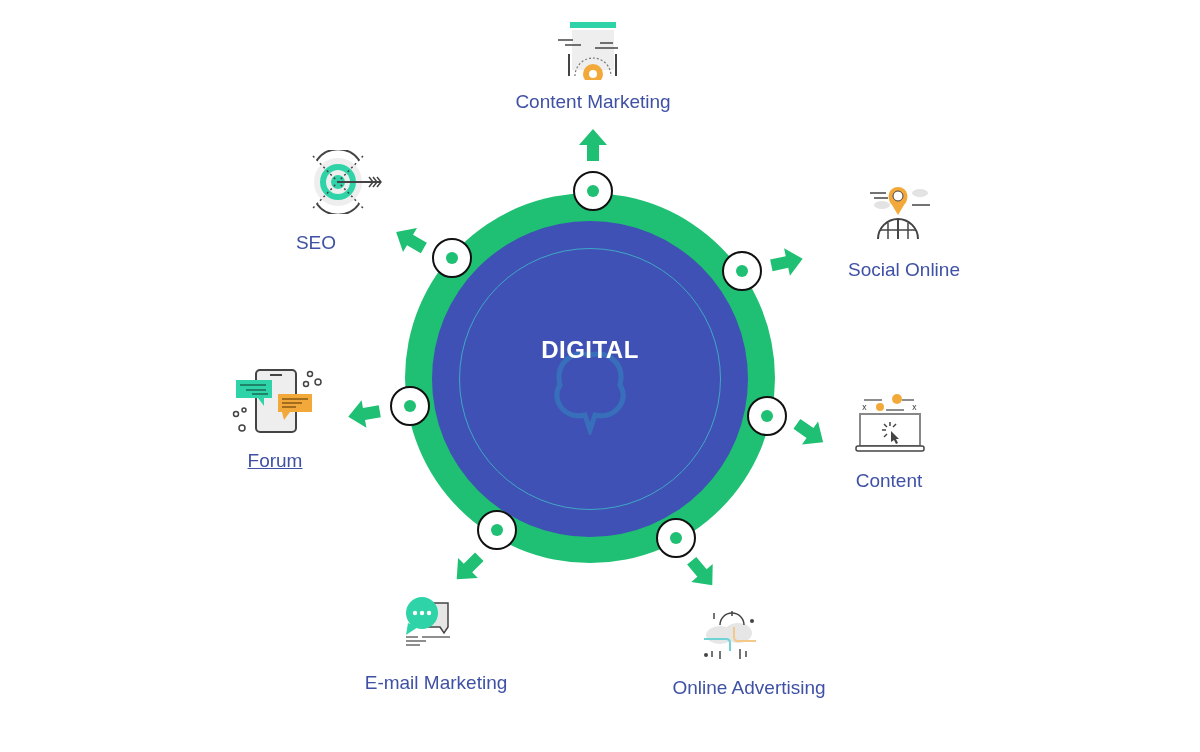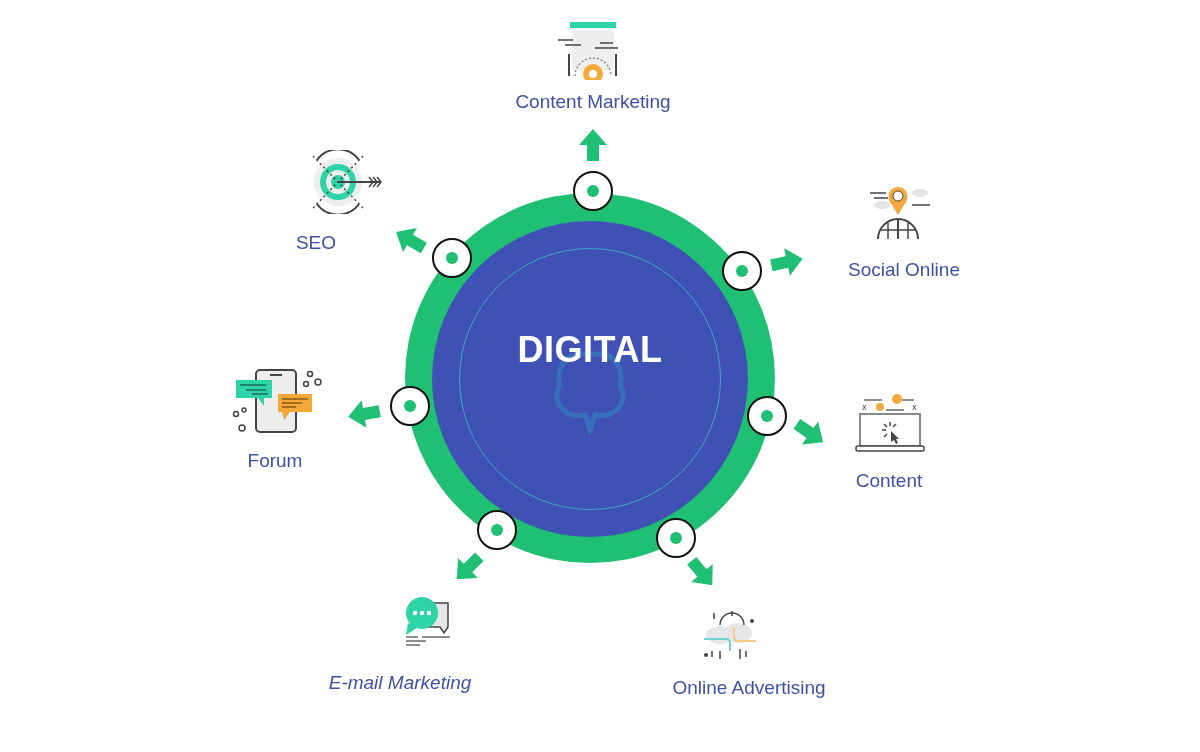--- a/index.html
+++ b/index.html
@@ -16,21 +16,21 @@
     position:absolute; left:432px; top:221px; width:316px; height:316px;
     border-radius:50%; background:#3f51b5;
   }
   .thin-ring {
     position:absolute; left:459px; top:248px; width:262px; height:262px;
     border-radius:50%; border:1px solid #3fa7c4; box-sizing:border-box;
   }
   .watermark { position:absolute; left:540px; top:345px; width:100px; height:90px; opacity:0.35; }
   .center-title {
     position:absolute; left:432px; top:325px; width:316px; text-align:center;
-    color:#ffffff; font-weight:bold; font-size:36px; line-height:50px; letter-spacing:0.5px;
+    color:#ffffff; font-weight:bold; font-size:24px; line-height:50px; letter-spacing:0.5px;
   }
   .node {
     position:absolute; width:40px; height:40px; margin-left:-20px; margin-top:-20px;
     border-radius:50%; background:#ffffff; border:2px solid #111111; box-sizing:border-box;
     display:flex; align-items:center; justify-content:center; cursor:pointer;
   }
   .node .dot { width:12px; height:12px; border-radius:50%; background:#1fc073; }
   .arrow { position:absolute; width:40px; height:40px; margin-left:-20px; margin-top:-20px; }
   .label {
     position:absolute; color:#3f51a5; font-size:19px; white-space:nowrap;
@@ -174,21 +174,21 @@
     <circle cx="22" cy="20" r="16" fill="#2fd3a8"></circle>
     <path d="M8 30 L6 42 L18 34 Z" fill="#2fd3a8"></path>
     <circle cx="15" cy="20" r="2.2" fill="#fff"></circle>
       <circle cx="22" cy="20" r="2.2" fill="#fff"></circle>
       <circle cx="29" cy="20" r="2.2" fill="#fff"></circle>
     <line x1="6" y1="44" x2="18" y2="44" stroke="#444" stroke-width="1.2"></line>
     <line x1="22" y1="44" x2="50" y2="44" stroke="#444" stroke-width="1.2"></line>
     <line x1="6" y1="48" x2="26" y2="48" stroke="#444" stroke-width="1.2"></line>
     <line x1="6" y1="52" x2="20" y2="52" stroke="#444" stroke-width="1.2"></line>
   </svg>
-  <div class="label" style="left:400px;top:672px;font-style:italic;">E-mail Marketing</div>
+  <div class="label" style="left:436px;top:672px;">E-mail Marketing</div>
 
   <svg class="icon" style="left:230px;top:368px;" width="92" height="68" viewBox="0 0 92 68">
     <rect x="26" y="2" width="40" height="62" rx="4" fill="#eeeeee" stroke="#444" stroke-width="2"></rect>
     <line x1="40" y1="7" x2="52" y2="7" stroke="#444" stroke-width="2"></line>
     <rect x="6" y="12" width="36" height="18" fill="#2fd3a8"></rect>
     <path d="M28 30 L34 38 L34 30 Z" fill="#2fd3a8"></path>
     <line x1="10" y1="17" x2="36" y2="17" stroke="#1a6a56" stroke-width="1.5"></line>
     <line x1="16" y1="22" x2="36" y2="22" stroke="#1a6a56" stroke-width="1.5"></line>
     <line x1="22" y1="26" x2="38" y2="26" stroke="#1a6a56" stroke-width="1.5"></line>
     <rect x="48" y="26" width="34" height="18" fill="#f3a93a"></rect>
@@ -198,21 +198,21 @@
     <line x1="52" y1="39" x2="66" y2="39" stroke="#8a5a16" stroke-width="1.5"></line>
     <g fill="none" stroke="#444" stroke-width="1.5">
       <circle cx="80" cy="6" r="2.5"></circle>
         <circle cx="76" cy="16" r="2.5"></circle>
         <circle cx="88" cy="14" r="3"></circle>
       <circle cx="6" cy="46" r="2.5"></circle>
         <circle cx="14" cy="42" r="2"></circle>
         <circle cx="12" cy="60" r="3"></circle>
     </g>
   </svg>
-  <div class="label" style="left:275px;top:450px;">Forum</div>
+  <div class="label" style="left:275px;top:450px;text-decoration:underline;">Forum</div>
 
   <svg class="icon" style="left:305px;top:150px;" width="82" height="64" viewBox="0 0 82 64">
     <path d="M12 10 A26 26 0 0 1 54 10" fill="none" stroke="#444" stroke-width="2"></path>
     <path d="M12 54 A26 26 0 0 0 54 54" fill="none" stroke="#444" stroke-width="2"></path>
     <circle cx="33" cy="32" r="24" fill="#eeeeee"></circle>
     <circle cx="33" cy="32" r="18" fill="#2fd3a8"></circle>
     <circle cx="33" cy="32" r="12" fill="#eeeeee"></circle>
     <circle cx="33" cy="32" r="7" fill="#2fd3a8"></circle>
     <g stroke="#444" stroke-width="1.5" stroke-dasharray="2 3">
       <line x1="8" y1="6" x2="58" y2="58"></line>

